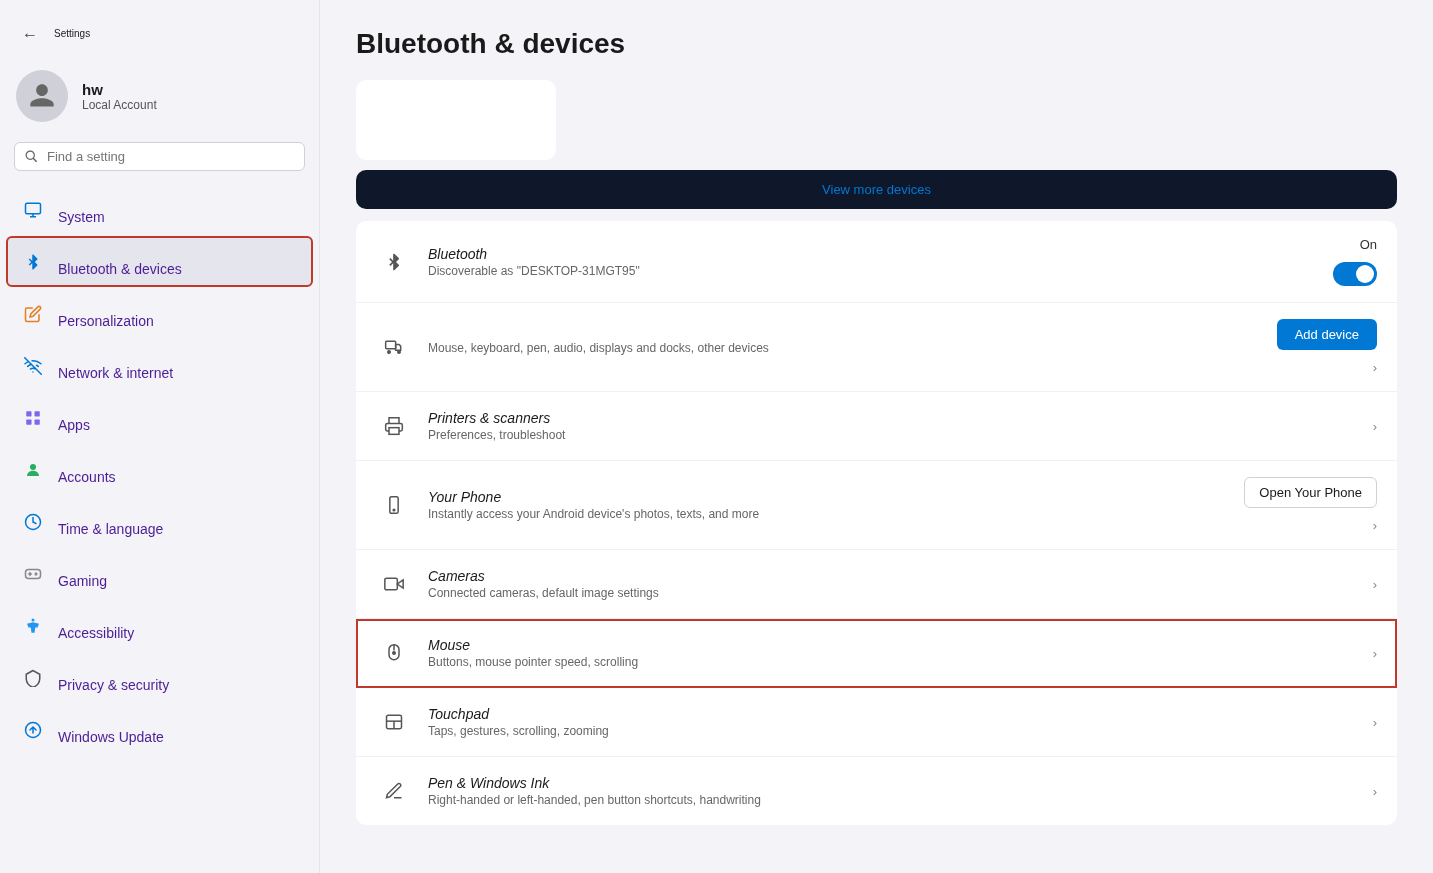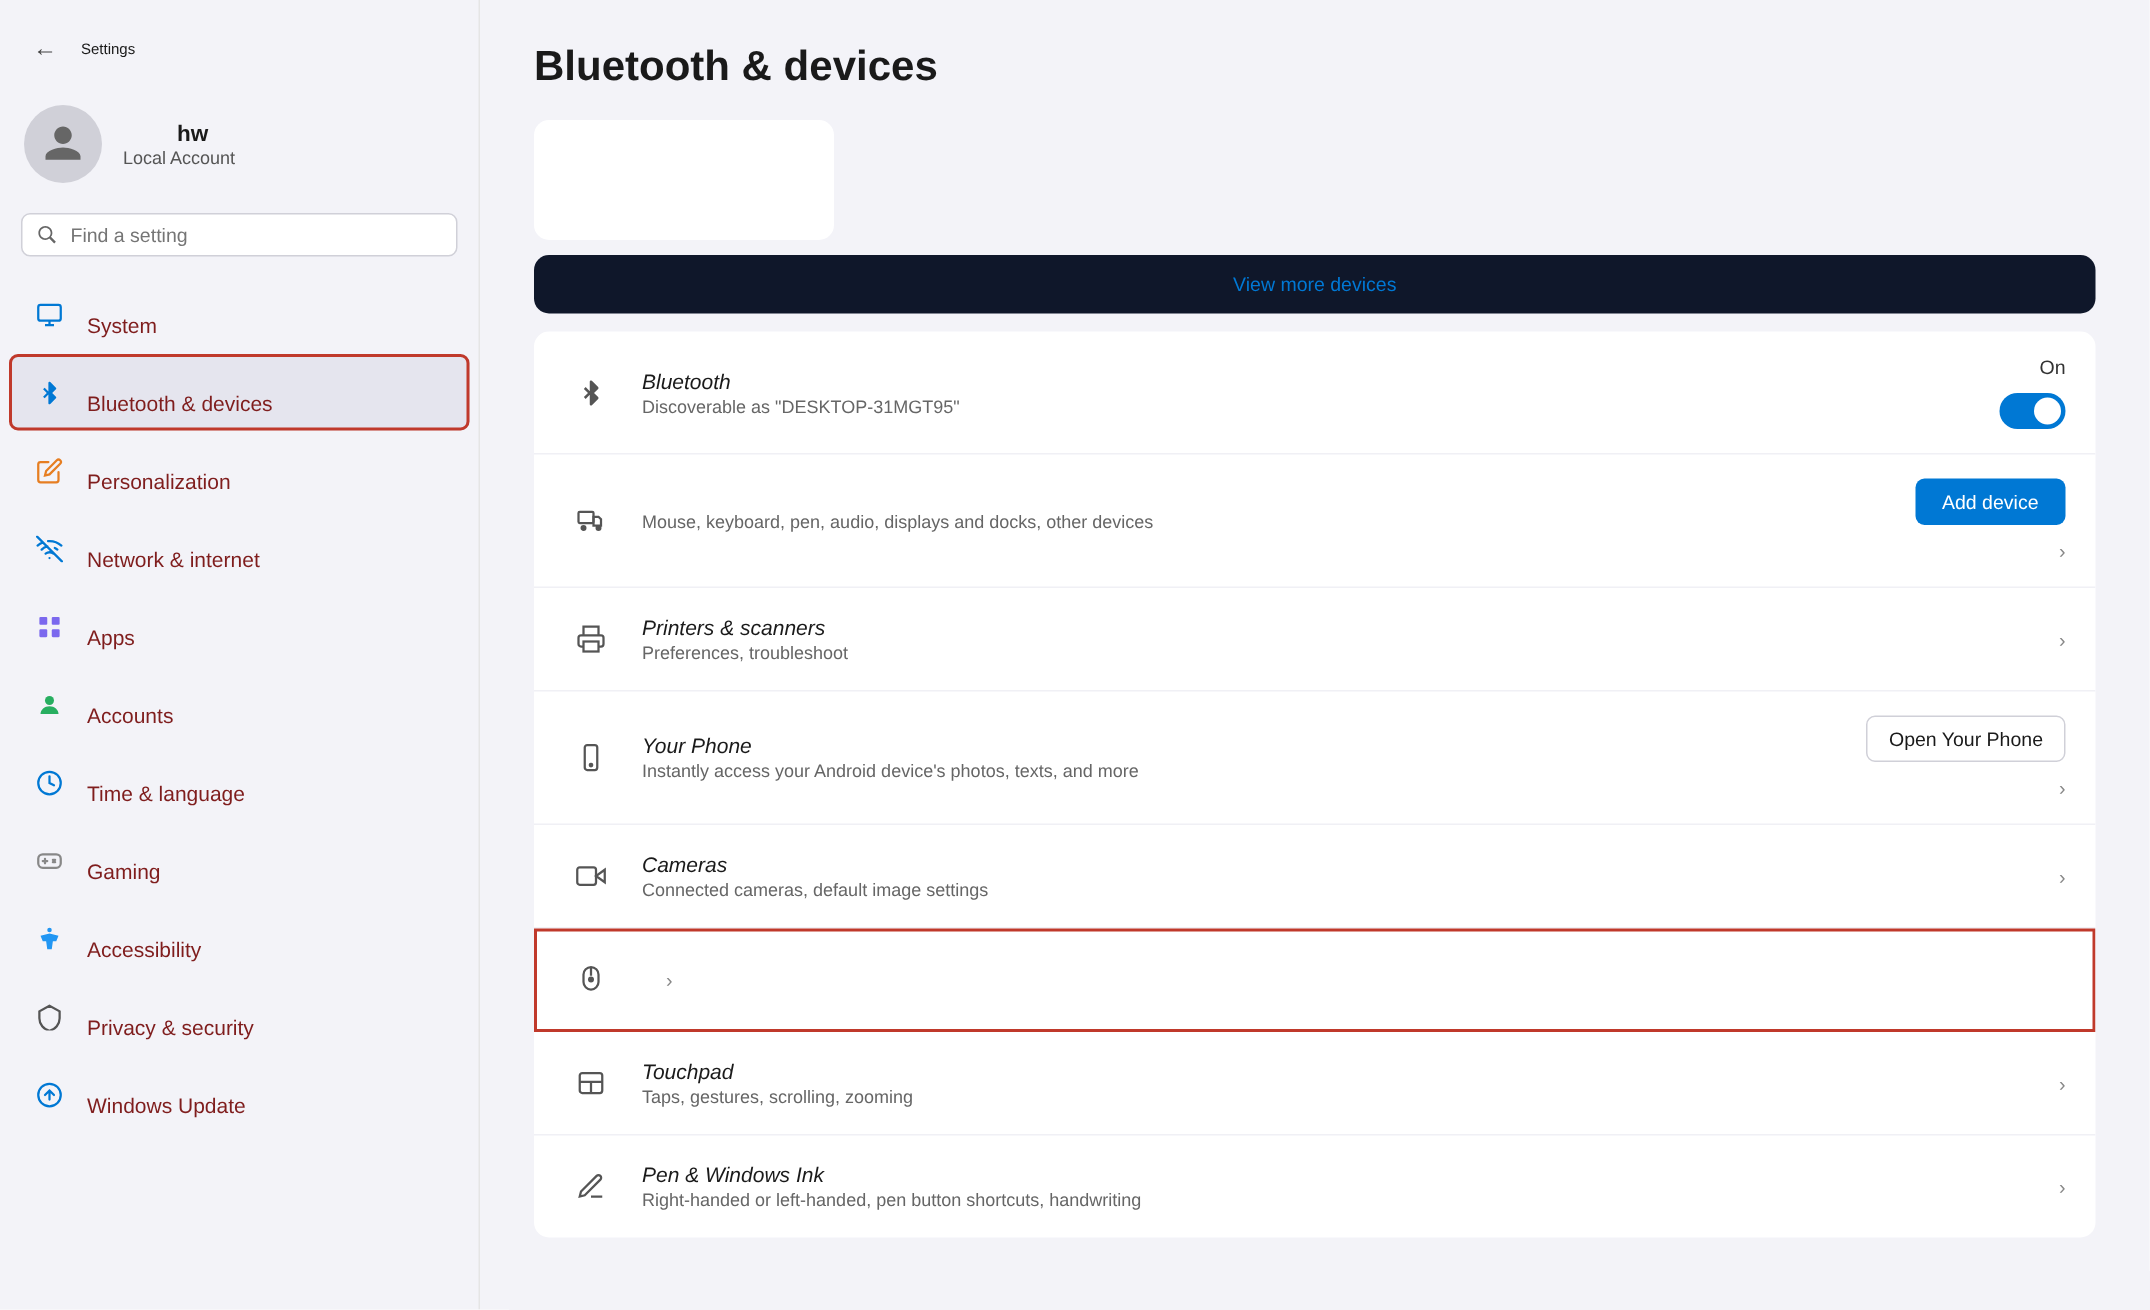--- a/index.html
+++ b/index.html
@@ -62,21 +62,20 @@
       background: #d0d0d8;
       display: flex;
       align-items: center;
       justify-content: center;
       font-size: 24px;
       color: #777;
     }
     .user-info .user-name {
       font-size: 15px;
       font-weight: 600;
-      margin-left: 36px;
     }
     .user-info .user-type {
       font-size: 12px;
       color: #555;
     }
 
     .search-box {
       margin: 6px 14px 12px 14px;
       display: flex;
       align-items: center;
@@ -113,21 +112,21 @@
     .nav-item .nav-icon {
       width: 22px;
       height: 22px;
       display: flex;
       align-items: center;
       justify-content: center;
       font-size: 16px;
     }
     .nav-item .nav-label {
       font-size: 14px;
-      color: #7f1d1d;
+      color: #4c1d95;
       margin-top: 15px;
     }
 
     
     .icon-system { color: #0078d4; }
     .icon-bluetooth { color: #0078d4; }
     .icon-network { color: #0078d4; }
     .icon-personalization { color: #e67e22; }
     .icon-apps { color: #7b68ee; }
     .icon-accounts { color: #27ae60; }
@@ -531,20 +530,24 @@
     </div>
 
     <div class="settings-row highlighted">
       <div class="row-icon">
         <svg width="20" height="20" viewBox="0 0 24 24" fill="none" stroke="#555" stroke-width="1.8">
             <rect x="6" y="2" width="12" height="18" rx="6"></rect>
             <line x1="12" y1="2" x2="12" y2="9"></line>
             <circle cx="12" cy="12" r="1.5" fill="#555"></circle>
           </svg>
       </div>
+      <div class="row-text">
+        <div class="row-title">Mouse</div>
+        <div class="row-subtitle">Buttons, mouse pointer speed, scrolling</div>
+      </div>
       <div class="row-action">
         <span class="chevron">›</span>
       </div>
     </div>
 
     <div class="settings-row">
       <div class="row-icon">
         <svg width="20" height="20" viewBox="0 0 24 24" fill="none" stroke="#555" stroke-width="1.8">
             <rect x="3" y="4" width="18" height="16" rx="2"></rect>
             <line x1="3" y1="11" x2="21" y2="11"></line>

